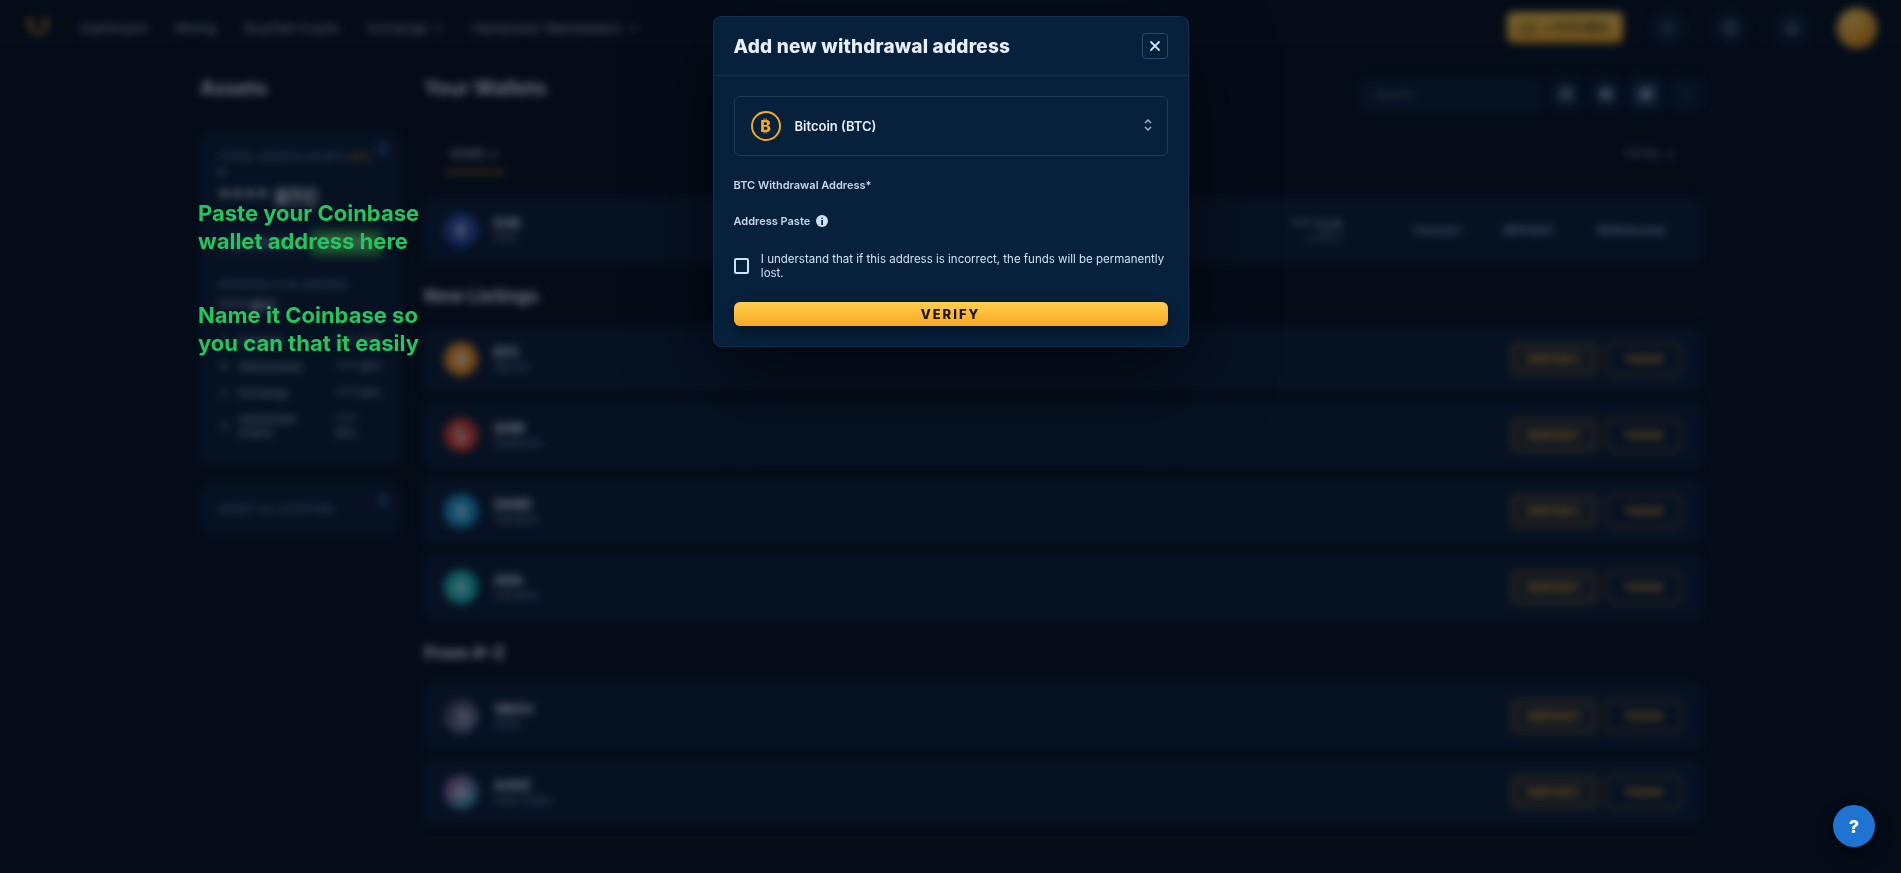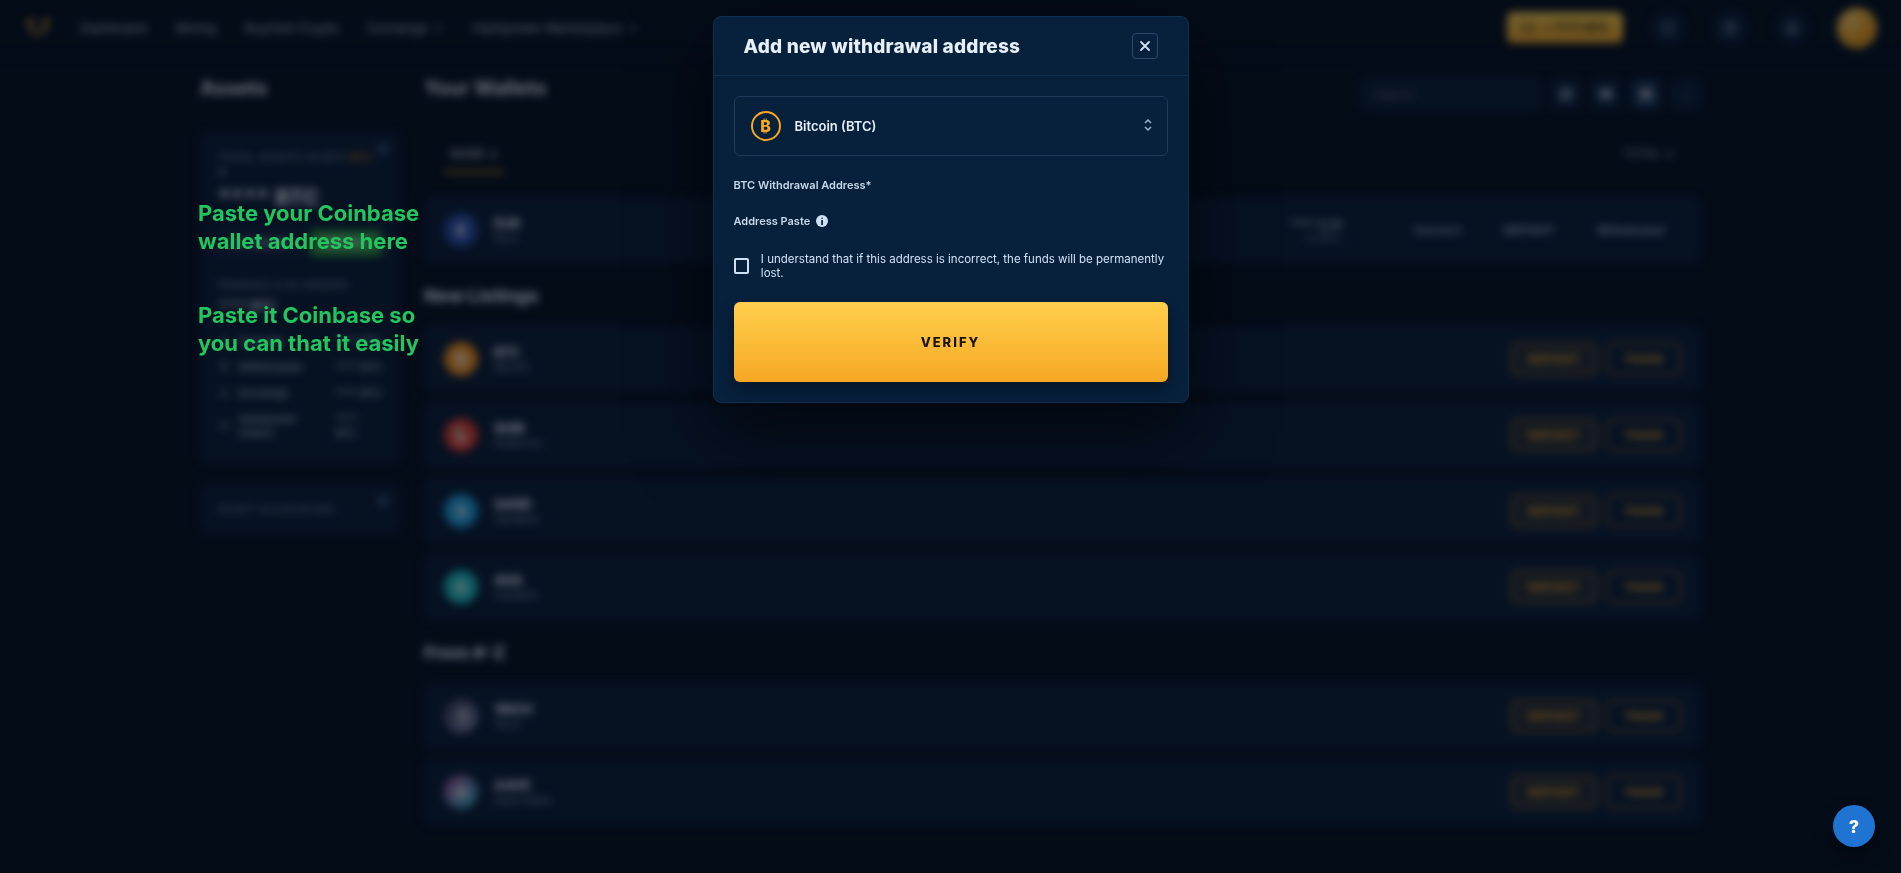--- a/index.html
+++ b/index.html
@@ -64,35 +64,35 @@
   .wallet-actions{margin-left:auto;display:flex;gap:10px}
   .wbtn{font-size:11px;font-weight:800;letter-spacing:.5px;padding:8px 16px;border-radius:5px;border:1px solid var(--accent);color:var(--accent);background:transparent}
   .wbtn.fill{background:rgba(246,168,35,.12)}
   .wbtn.link{border:none;color:#9fb4cc}
   
   .blurred{filter:blur(4px);pointer-events:none;user-select:none}
   .dim{position:absolute;inset:0;background:rgba(3,10,20,.55)}
   
   .modal-wrap{position:absolute;inset:0;display:flex;align-items:flex-start;justify-content:center;padding-top:16px}
   .modal{width:476px;background:#07203c;border:1px solid #0f2f51;border-radius:8px;box-shadow:0 30px 80px rgba(0,0,0,.6);overflow:hidden}
-  .modal-head{display:flex;align-items:center;justify-content:space-between;padding:16px 30px;border-bottom:1px solid #0f2f51}
+  .modal-head{display:flex;align-items:center;justify-content:space-between;padding:16px 20px;border-bottom:1px solid #0f2f51}
   .modal-title{font-size:19px;font-weight:800;letter-spacing:.2px}
   .close{width:26px;height:26px;border:1px solid #2a4a6e;border-radius:4px;display:flex;align-items:center;justify-content:center;cursor:pointer;color:#cfe1f5}
   .modal-body{padding:20px}
   .select{border:1px solid #1f3a5a;border-radius:6px;padding:14px 16px;display:flex;align-items:center;gap:14px;position:relative}
   .select .lbltxt{font-size:13px;font-weight:600;color:#e6eef7}
   .select .updown{position:absolute;right:14px;top:50%;transform:translateY(-50%);color:#9fb4cc}
   .field-label{font-size:11px;font-weight:600;color:#c7d6e8;margin:22px 0 8px;display:flex;align-items:center;gap:6px}
   .info-dot{width:12px;height:12px;border-radius:50%;background:#cfe1f5;color:#07203c;font-size:9px;font-weight:900;display:flex;align-items:center;justify-content:center}
   .input{width:100%;border:1px solid #1f3a5a;background:transparent;border-radius:6px;padding:12px 14px;font-size:13px;color:#e6eef7;outline:none}
   .input.focus{border-color:var(--accent);box-shadow:0 0 0 1px var(--accent) inset}
   .check-row{display:flex;align-items:center;gap:12px;margin:24px 0 22px}
   .checkbox{width:16px;height:16px;border:2px solid #cfe1f5;border-radius:2px;cursor:pointer}
   .checklabel{font-size:11.5px;color:#cfe1f5}
-  .verify{width:100%;padding:32px 0;font-weight:800;letter-spacing:2px;font-size:13px;color:#1b1200;background:linear-gradient(180deg,#ffcf4d,#f6a823);border:none;border-radius:6px;cursor:pointer;box-shadow:0 6px 14px rgba(0,0,0,.35)}
+  .verify{width:100%;padding:4px 0;font-weight:800;letter-spacing:2px;font-size:13px;color:#1b1200;background:linear-gradient(180deg,#ffcf4d,#f6a823);border:none;border-radius:6px;cursor:pointer;box-shadow:0 6px 14px rgba(0,0,0,.35)}
   .btc-ring{width:30px;height:30px;border-radius:50%;display:flex;align-items:center;justify-content:center;border:2px solid var(--accent);color:var(--accent);font-weight:800;font-size:16px}
   
   .annot{position:absolute;left:198px;color:#22c55e;font-weight:700;font-size:22px;line-height:1.25;pointer-events:none}
   .annot1{top:200px}
   .annot2{top:302px}
   .arrow{position:absolute;height:0}
   
   .fab{position:absolute;right:26px;bottom:26px;width:42px;height:42px;border-radius:50%;background:#1f73d1;color:#fff;font-weight:800;font-size:18px;display:flex;align-items:center;justify-content:center;box-shadow:0 8px 18px rgba(0,0,0,.4)}
 </style>
 </head>
@@ -384,21 +384,21 @@
 
 <div class="annot annot1">
   <div>Paste your Coinbase</div>
   <div>wallet address here</div>
 </div>
 <svg class="arrow" style="left:462px;top:218px" width="100" height="24">
   <line x1="0" y1="12" x2="72" y2="12" stroke="#f7497a" stroke-width="6"></line>
   <polygon points="70,2 92,12 70,22" fill="#f7497a"></polygon>
 </svg>
 <div class="annot annot2">
-  <div>Paste it Coinbase so</div>
+  <div>Name it Coinbase so</div>
   <div>you can that it easily</div>
 </div>
 <svg class="arrow" style="left:462px;top:310px" width="100" height="24">
   <line x1="0" y1="12" x2="72" y2="12" stroke="#f7497a" stroke-width="6"></line>
   <polygon points="70,2 92,12 70,22" fill="#f7497a"></polygon>
 </svg>
 
 <div class="modal-wrap">
   <div class="modal">
     <div class="modal-head">

